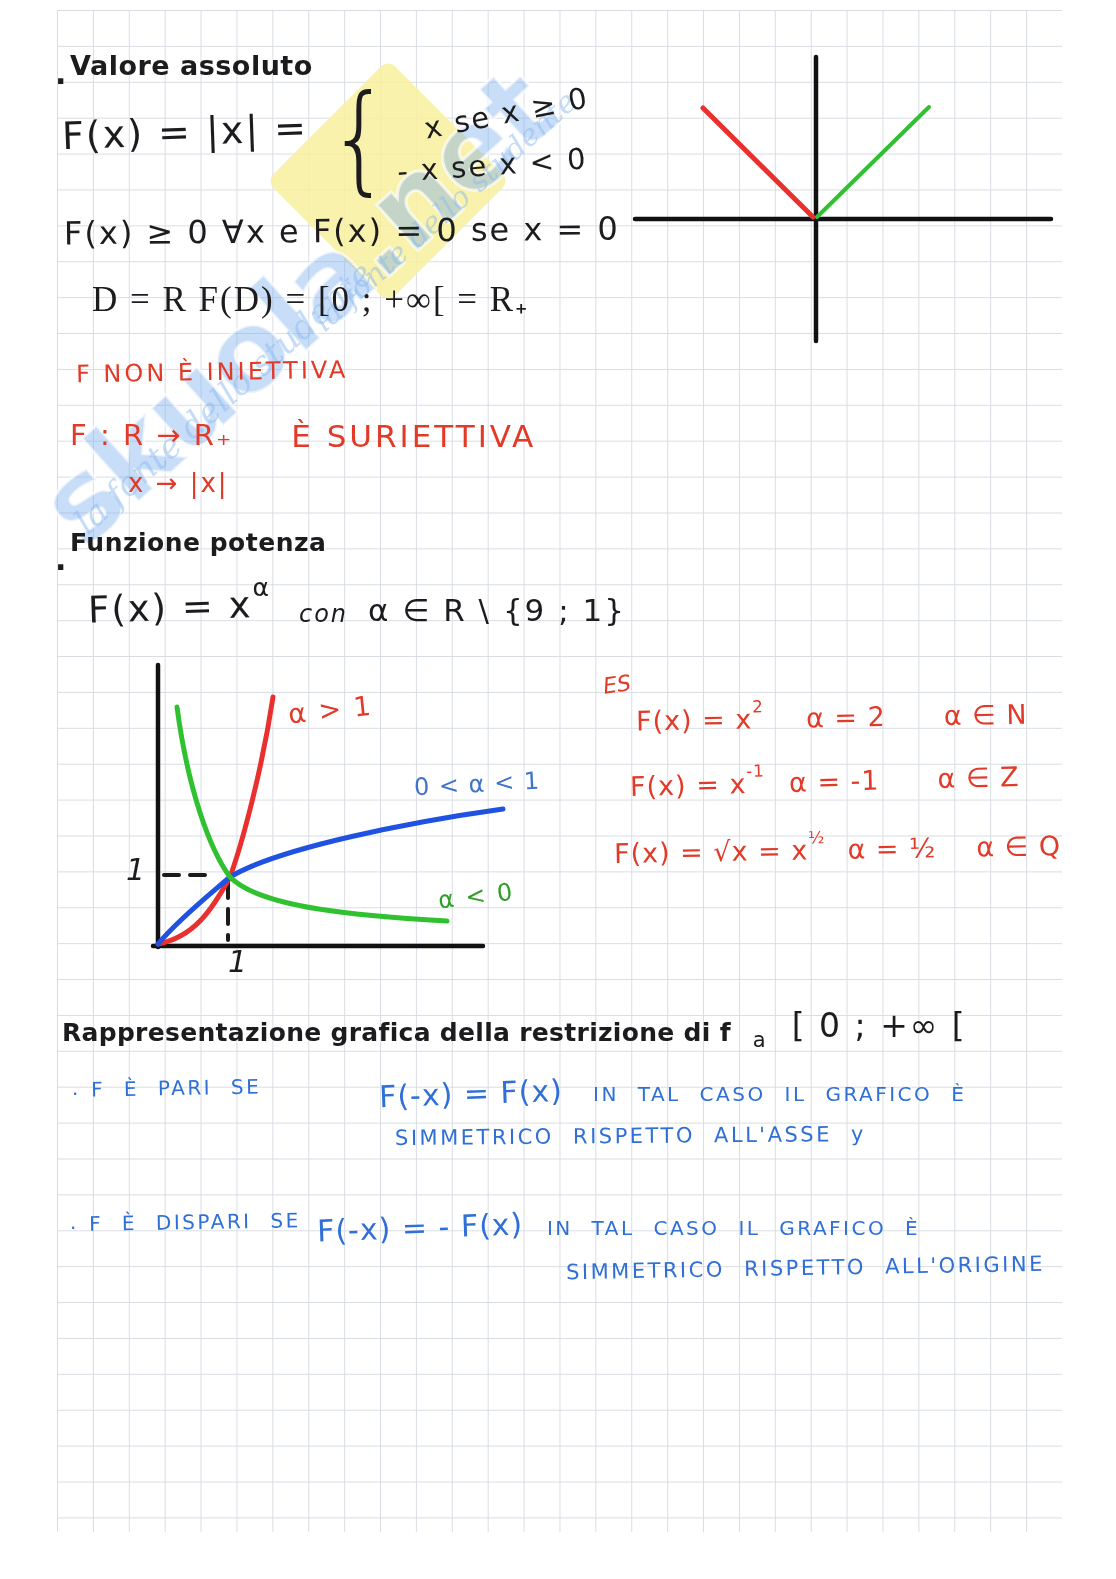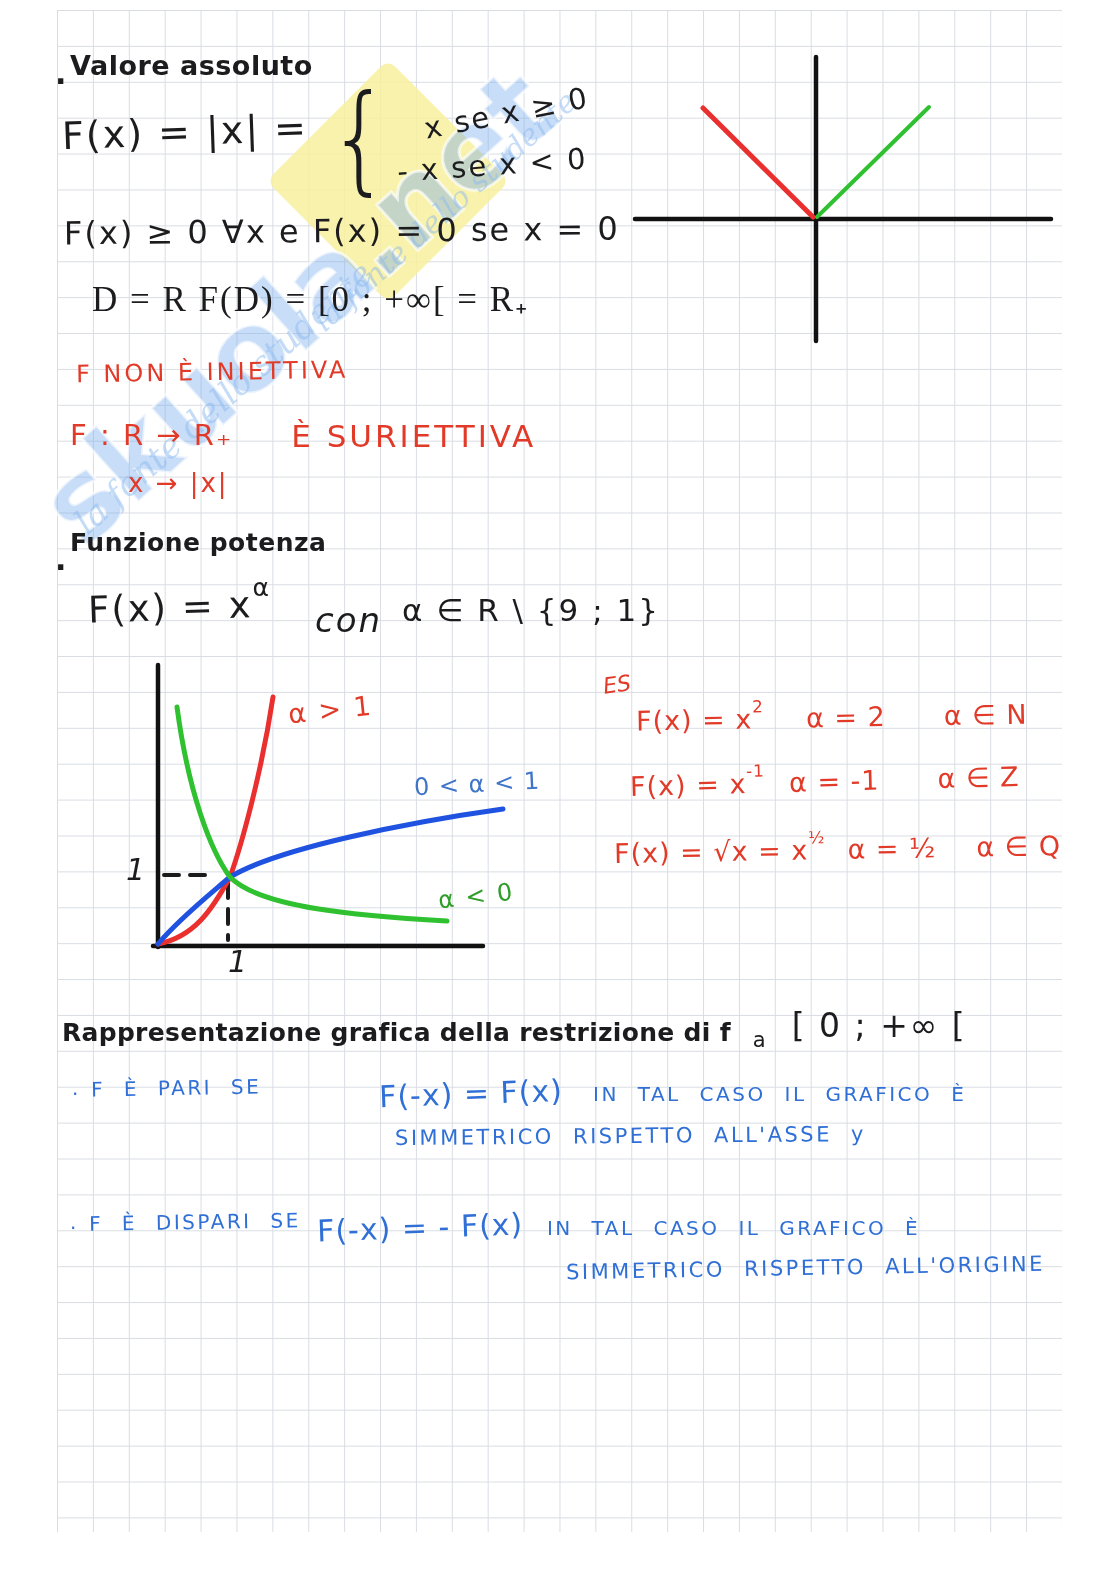--- a/index.html
+++ b/index.html
@@ -97,21 +97,21 @@
     <path class="crv" style="stroke:var(--curve-red);" d="M83,63 L193,172"></path>
     <path class="crv" style="stroke:var(--curve-green);stroke-width:4;" d="M197,172 L309,62"></path>
   </svg>
 
   <div class="ink dot" style="left:55px;top:542px;font-size:30px;position:absolute;">.</div>
   <div class="ink h1" style="left:70px;top:528px;position:absolute;font-size:25px;">Funzione potenza</div>
 
   <div class="ink row" style="left:88px;top:586px;position:absolute;">
     <span class="hw" style="font-size:37px;transform:rotate(-2deg);">F(x) = x</span>
     <sup class="hwsup" style="font-size:25px;">α</sup>
-    <span class="hw" style="font-size:34px;margin-left:46px;margin-top:14px;font-style:italic;">con</span>
+    <span class="hw" style="font-size:24px;margin-left:30px;margin-top:14px;font-style:italic;">con</span>
     <span class="hw" style="font-size:31px;margin-left:20px;margin-top:6px;">α ∈ R \ {9 ; 1}</span>
   </div>
 
   <svg style="left:110px;top:650px;" width="450" height="350" viewBox="0 0 450 350">
     <path class="axis" d="M48,15 L48,297"></path>
     <path class="axis" d="M43,296 L373,296"></path>
     <path class="dash" d="M54,225 L101,225"></path>
     <path class="dash" d="M118,233 L118,290"></path>
     <path class="crv" style="stroke:var(--curve-red);" d="M48,294 C84,287 102,260 120,227 C132,194 152,120 163,47"></path>
     <path class="crv" style="stroke:var(--curve-blue);" d="M48,294 C70,268 98,246 120,227 C168,198 300,172 393,159"></path>

